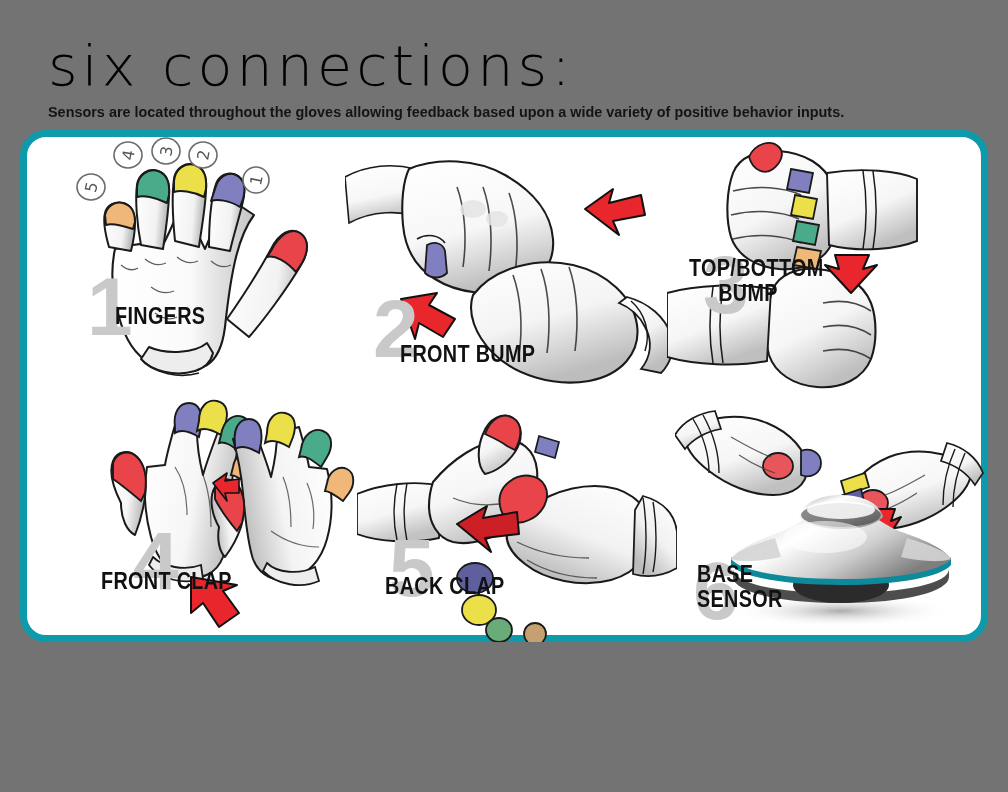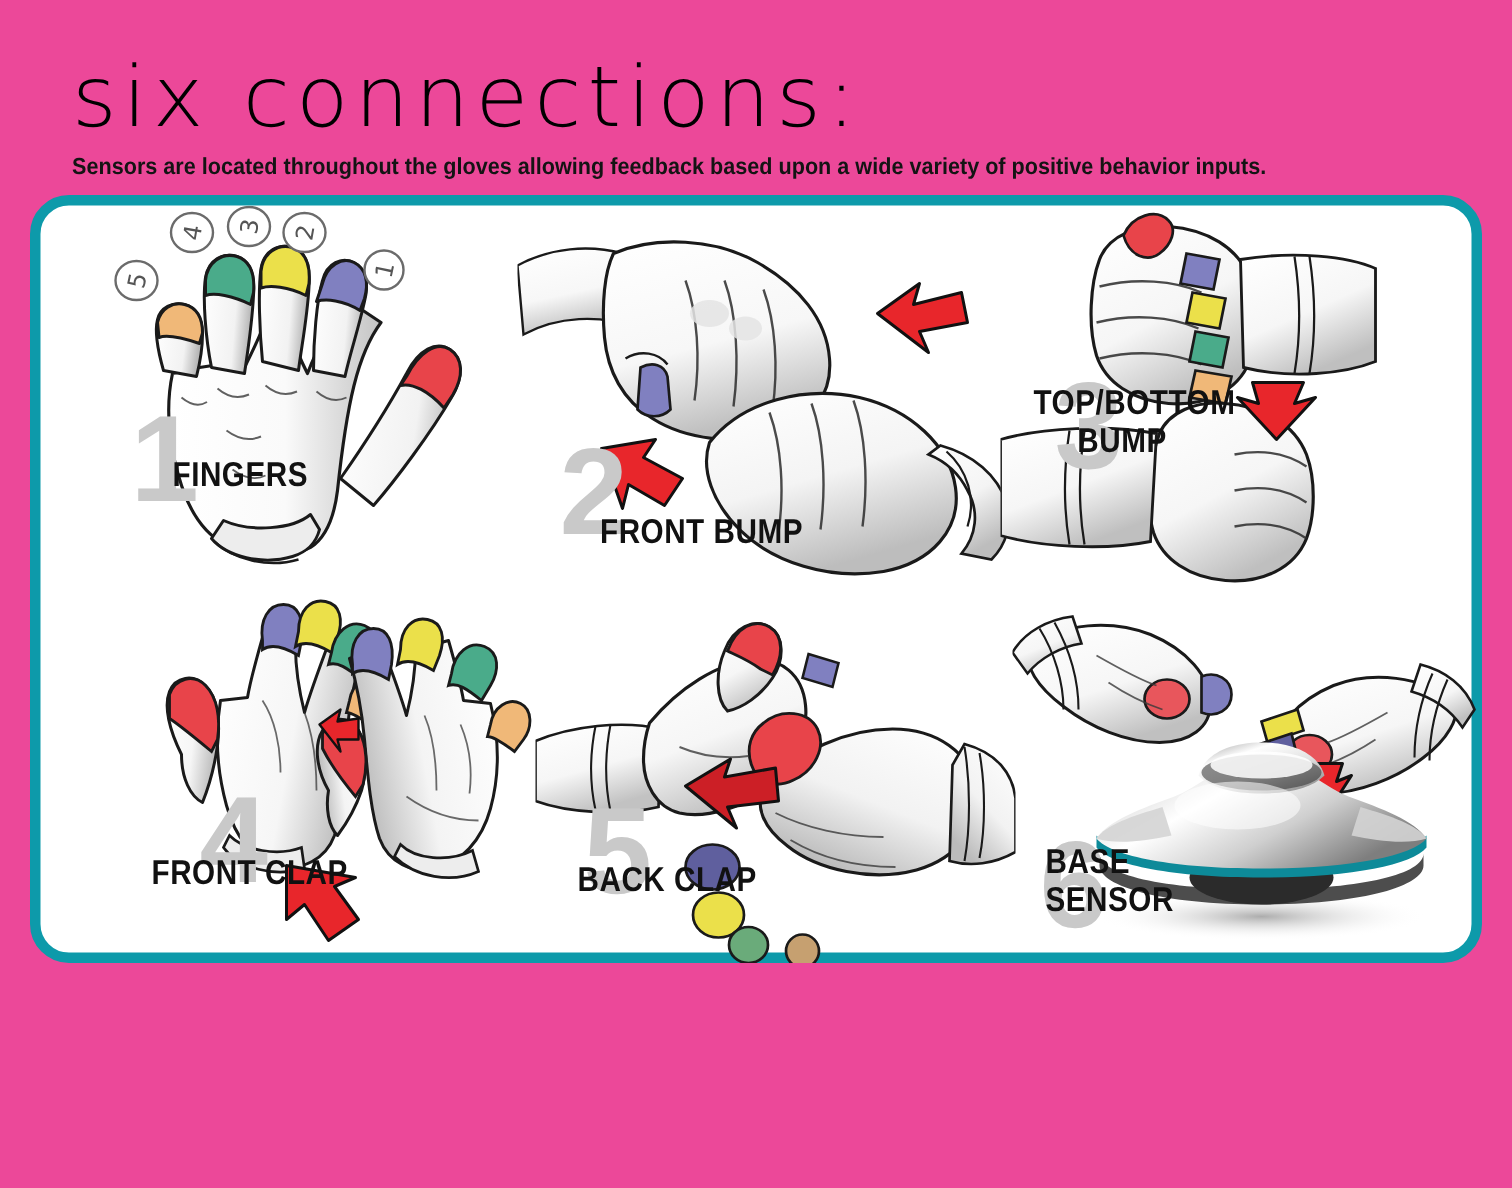--- a/index.html
+++ b/index.html
@@ -9,21 +9,21 @@
     width: 1008px;
     height: 792px;
     overflow: hidden;
     font-family: "Liberation Sans", sans-serif;
   }
 
   #page {
     position: relative;
     width: 1008px;
     height: 792px;
-    background: #ec4899;
+    background: #737373;
   }
 
   
   #header {
     position: absolute;
     left: 48px;
     top: 38px;
     width: 930px;
   }
 

